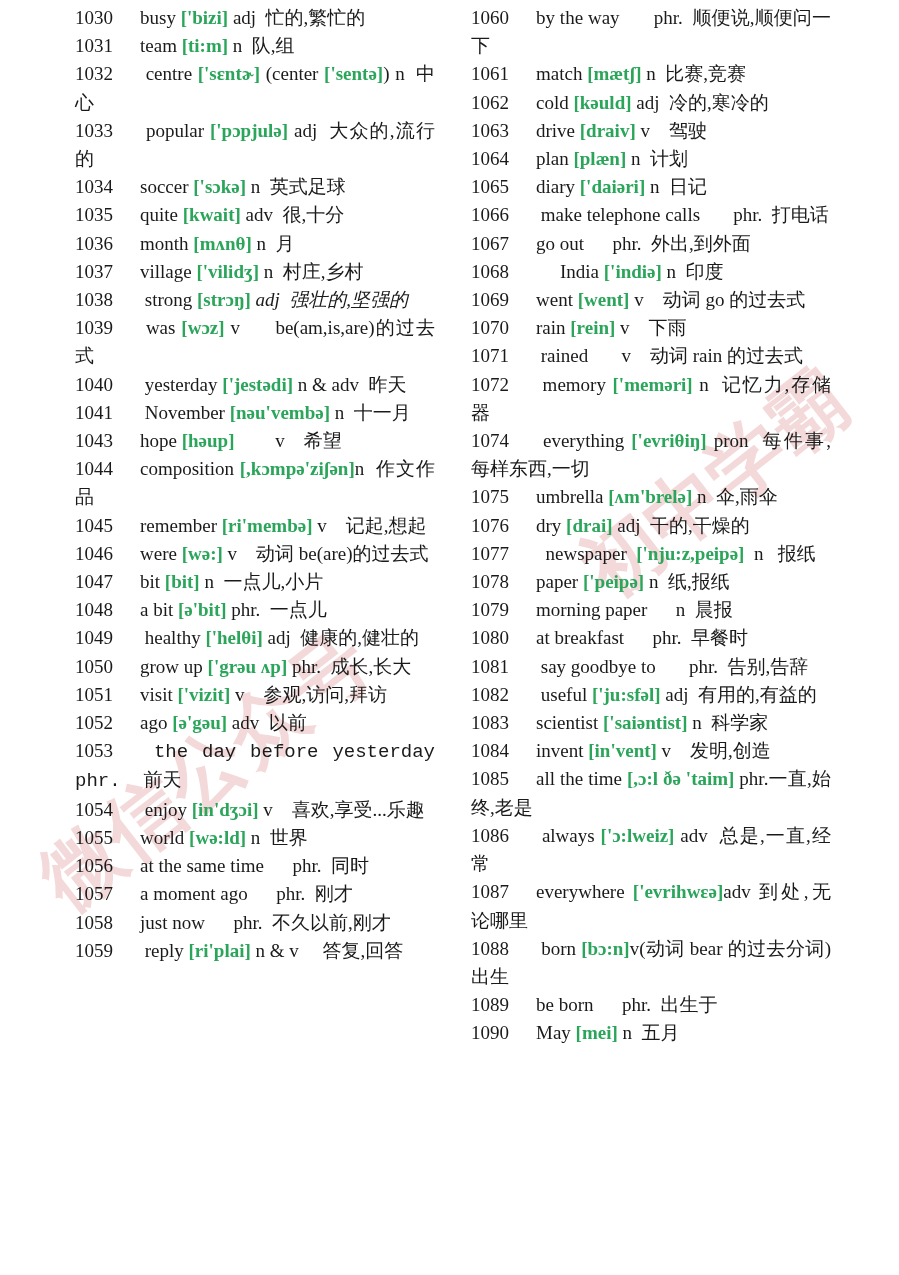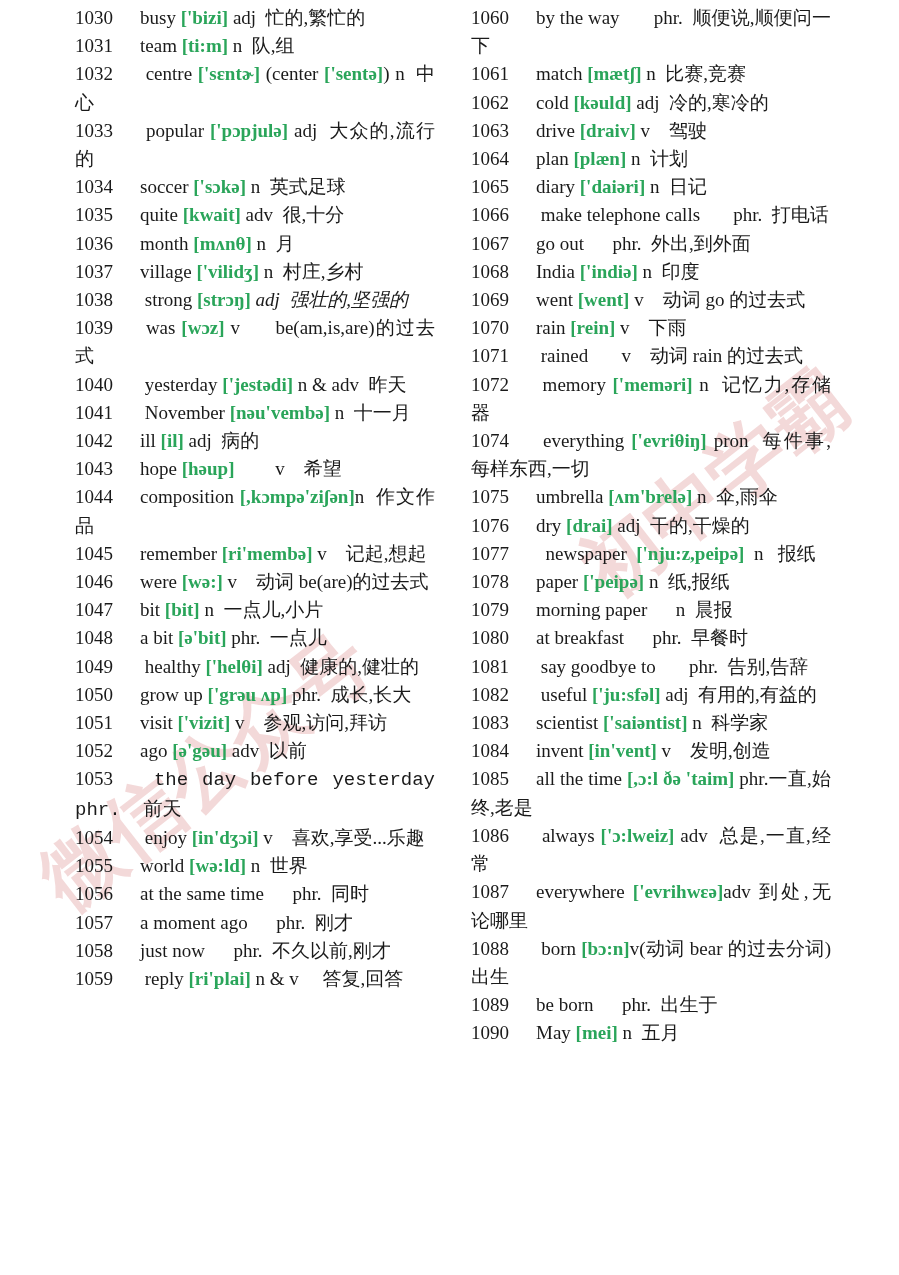--- a/index.html
+++ b/index.html
@@ -29,21 +29,20 @@
     <div class="entry"><span class="num">1032</span><span class="pad" style="white-space: pre-wrap;"> centre</span> <span class="ipa">['sɛntɚ]</span><span class="pad" style="white-space: pre-wrap;"> (center </span><span class="ipa">['sentə]</span><span class="pad" style="white-space: pre-wrap;">) n  中心</span></div>
     <div class="entry"><span class="num">1033</span><span class="pad" style="white-space: pre-wrap;"> popular</span> <span class="ipa">['pɔpjulə]</span><span class="pad" style="white-space: pre-wrap;"> adj  大众的,流行的</span></div>
     <div class="entry"><span class="num">1034</span><span class="pad" style="white-space: pre-wrap;">soccer</span> <span class="ipa">['sɔkə]</span><span class="pad" style="white-space: pre-wrap;"> n  英式足球</span></div>
     <div class="entry"><span class="num">1035</span><span class="pad" style="white-space: pre-wrap;">quite</span> <span class="ipa">[kwait]</span><span class="pad" style="white-space: pre-wrap;"> adv  很,十分</span></div>
     <div class="entry"><span class="num">1036</span><span class="pad" style="white-space: pre-wrap;">month</span> <span class="ipa">[mʌnθ]</span><span class="pad" style="white-space: pre-wrap;"> n  月</span></div>
     <div class="entry"><span class="num">1037</span><span class="pad" style="white-space: pre-wrap;">village</span> <span class="ipa">['vilidʒ]</span><span class="pad" style="white-space: pre-wrap;"> n  村庄,乡村</span></div>
     <div class="entry"><span class="num">1038</span><span class="pad" style="white-space: pre-wrap;"> strong</span> <span class="ipa">[strɔŋ]</span><span class="pad" style="white-space: pre-wrap; font-style: italic;"> adj  强壮的,坚强的</span></div>
     <div class="entry"><span class="num">1039</span><span class="pad" style="white-space: pre-wrap; margin-top: 40px;"> was</span> <span class="ipa">[wɔz]</span><span class="pad" style="white-space: pre-wrap;"> v      be(am,is,are)的过去式</span></div>
     <div class="entry"><span class="num">1040</span><span class="pad" style="white-space: pre-wrap;"> yesterday</span> <span class="ipa">['jestədi]</span><span class="pad" style="white-space: pre-wrap;"> n &amp; adv  昨天</span></div>
     <div class="entry"><span class="num">1041</span><span class="pad" style="white-space: pre-wrap;"> November</span> <span class="ipa">[nəu'vembə]</span><span class="pad" style="white-space: pre-wrap;"> n  十一月</span></div>
-    <div class="entry"><span class="num">1042</span><span class="pad" style="white-space: pre-wrap;">ill</span> <span class="ipa">[il]</span><span class="pad" style="white-space: pre-wrap;"> adj  病的</span></div>
     <div class="entry"><span class="num">1043</span><span class="pad" style="white-space: pre-wrap;">hope</span> <span class="ipa">[həup]</span><span class="pad" style="white-space: pre-wrap; padding-left: 36px;"> v    希望</span></div>
     <div class="entry"><span class="num">1044</span><span class="pad" style="white-space: pre-wrap;">composition</span> <span class="ipa">[,kɔmpə'ziʃən]</span><span class="pad" style="white-space: pre-wrap;">n  作文作品</span></div>
     <div class="entry"><span class="num">1045</span><span class="pad" style="white-space: pre-wrap;">remember</span> <span class="ipa">[ri'membə]</span><span class="pad" style="white-space: pre-wrap;"> v    记起,想起</span></div>
     <div class="entry"><span class="num">1046</span><span class="pad" style="white-space: pre-wrap;">were</span> <span class="ipa">[wə:]</span><span class="pad" style="white-space: pre-wrap;"> v    动词 be(are)的过去式</span></div>
     <div class="entry"><span class="num">1047</span><span class="pad" style="white-space: pre-wrap;">bit</span> <span class="ipa">[bit]</span><span class="pad" style="white-space: pre-wrap;"> n  一点儿,小片</span></div>
     <div class="entry"><span class="num">1048</span><span class="pad" style="white-space: pre-wrap;">a bit</span> <span class="ipa">[ə'bit]</span><span class="pad" style="white-space: pre-wrap;"> phr.  一点儿</span></div>
     <div class="entry"><span class="num">1049</span><span class="pad" style="white-space: pre-wrap;"> healthy</span> <span class="ipa">['helθi]</span><span class="pad" style="white-space: pre-wrap;"> adj  健康的,健壮的</span></div>
     <div class="entry"><span class="num">1050</span><span class="pad" style="white-space: pre-wrap;">grow up</span> <span class="ipa">['grəu ʌp]</span><span class="pad" style="white-space: pre-wrap;"> phr.  成长,长大</span></div>
     <div class="entry"><span class="num">1051</span><span class="pad" style="white-space: pre-wrap;">visit</span> <span class="ipa">['vizit]</span><span class="pad" style="white-space: pre-wrap;"> v    参观,访问,拜访</span></div>
     <div class="entry"><span class="num">1052</span><span class="pad" style="white-space: pre-wrap;">ago</span> <span class="ipa">[ə'gəu]</span><span class="pad" style="white-space: pre-wrap;"> adv  以前</span></div>
@@ -57,21 +56,21 @@
   </div>
 <div class="col right">
     <div class="entry"><span class="num">1060</span><span class="pad" style="white-space: pre-wrap;">by the way       phr.  顺便说,顺便问一下</span></div>
     <div class="entry"><span class="num">1061</span><span class="pad" style="white-space: pre-wrap;">match</span> <span class="ipa">[mætʃ]</span><span class="pad" style="white-space: pre-wrap;"> n  比赛,竞赛</span></div>
     <div class="entry"><span class="num">1062</span><span class="pad" style="white-space: pre-wrap;">cold</span> <span class="ipa">[kəuld]</span><span class="pad" style="white-space: pre-wrap;"> adj  冷的,寒冷的</span></div>
     <div class="entry"><span class="num">1063</span><span class="pad" style="white-space: pre-wrap;">drive</span> <span class="ipa">[draiv]</span><span class="pad" style="white-space: pre-wrap;"> v    驾驶</span></div>
     <div class="entry"><span class="num">1064</span><span class="pad" style="white-space: pre-wrap;">plan</span> <span class="ipa">[plæn]</span><span class="pad" style="white-space: pre-wrap;"> n  计划</span></div>
     <div class="entry"><span class="num">1065</span><span class="pad" style="white-space: pre-wrap;">diary</span> <span class="ipa">['daiəri]</span><span class="pad" style="white-space: pre-wrap;"> n  日记</span></div>
     <div class="entry"><span class="num">1066</span><span class="pad" style="white-space: pre-wrap;"> make telephone calls       phr.  打电话</span></div>
     <div class="entry"><span class="num">1067</span><span class="pad" style="white-space: pre-wrap;">go out      phr.  外出,到外面</span></div>
-    <div class="entry"><span class="num">1068</span><span class="pad" style="white-space: pre-wrap;">India</span> <span class="ipa">['indiə]</span><span class="pad" style="white-space: pre-wrap;"> n  印度</span></div>
+    <div class="entry"><span class="num">1068</span><span class="pad" style="white-space: pre-wrap; margin-left: 24px;">India</span> <span class="ipa">['indiə]</span><span class="pad" style="white-space: pre-wrap;"> n  印度</span></div>
     <div class="entry"><span class="num">1069</span><span class="pad" style="white-space: pre-wrap;">went</span> <span class="ipa">[went]</span><span class="pad" style="white-space: pre-wrap;"> v    动词 go 的过去式</span></div>
     <div class="entry"><span class="num">1070</span><span class="pad" style="white-space: pre-wrap;">rain</span> <span class="ipa">[rein]</span><span class="pad" style="white-space: pre-wrap;"> v    下雨</span></div>
     <div class="entry"><span class="num">1071</span><span class="pad" style="white-space: pre-wrap;"> rained       v    动词 rain 的过去式</span></div>
     <div class="entry"><span class="num">1072</span><span class="pad" style="white-space: pre-wrap;"> memory</span> <span class="ipa">['meməri]</span><span class="pad" style="white-space: pre-wrap;"> n  记忆力,存储器</span></div>
     <div class="entry"><span class="num">1074</span><span class="pad" style="white-space: pre-wrap;"> everything</span> <span class="ipa">['evriθiŋ]</span><span class="pad" style="white-space: pre-wrap;"> pron  每件事,每样东西,一切</span></div>
     <div class="entry"><span class="num">1075</span><span class="pad" style="white-space: pre-wrap;">umbrella</span> <span class="ipa">[ʌm'brelə]</span><span class="pad" style="white-space: pre-wrap;"> n  伞,雨伞</span></div>
     <div class="entry"><span class="num">1076</span><span class="pad" style="white-space: pre-wrap;">dry</span> <span class="ipa">[drai]</span><span class="pad" style="white-space: pre-wrap;"> adj  干的,干燥的</span></div>
     <div class="entry"><span class="num">1077</span><span class="pad" style="white-space: pre-wrap;">  newspaper </span> <span class="ipa">['nju:z,peipə]</span><span class="pad" style="white-space: pre-wrap;">  n   报纸</span></div>
     <div class="entry"><span class="num">1078</span><span class="pad" style="white-space: pre-wrap;">paper</span> <span class="ipa">['peipə]</span><span class="pad" style="white-space: pre-wrap;"> n  纸,报纸</span></div>
     <div class="entry"><span class="num">1079</span><span class="pad" style="white-space: pre-wrap;">morning paper      n  晨报</span></div>

